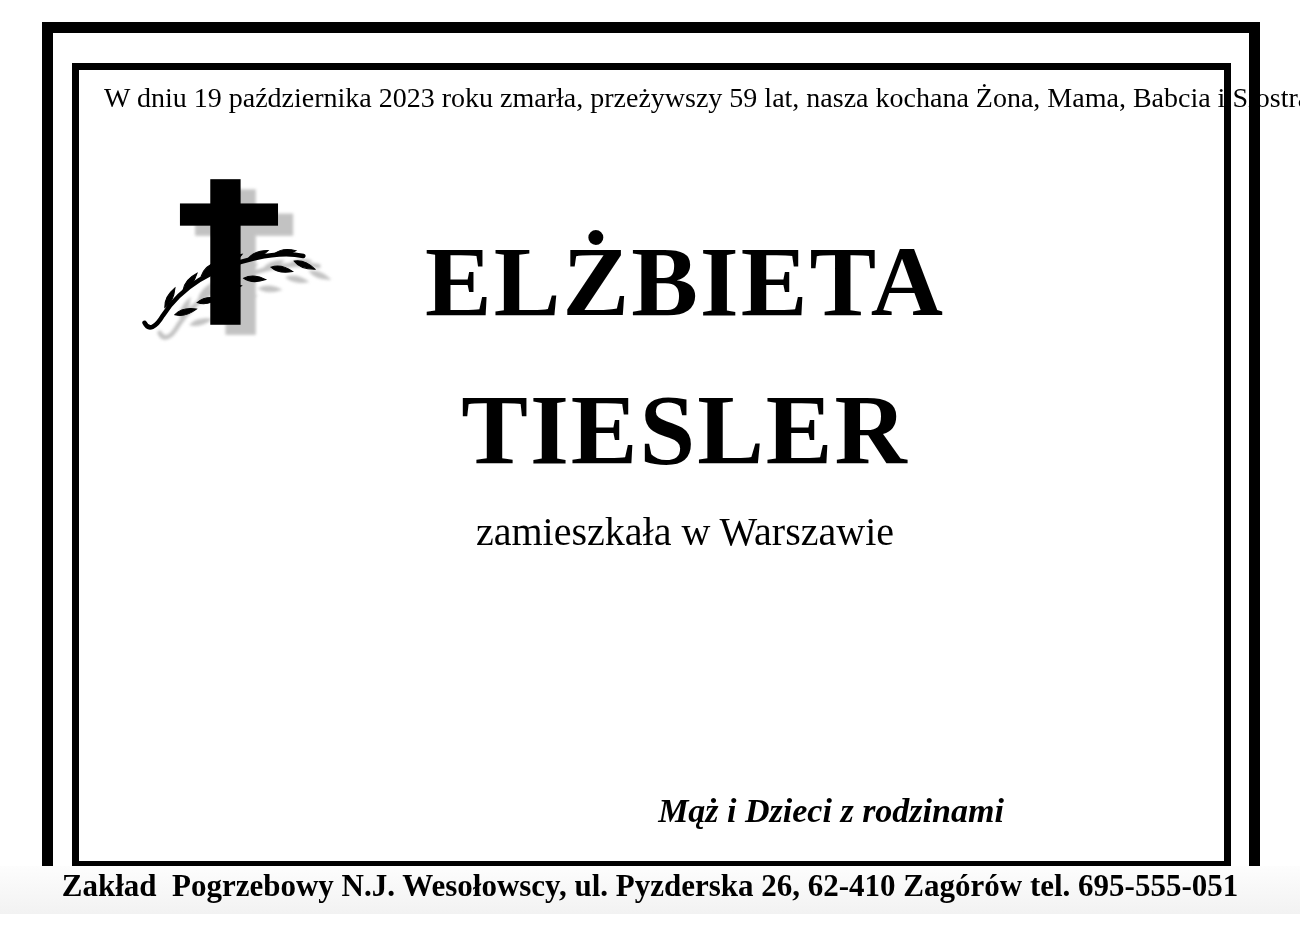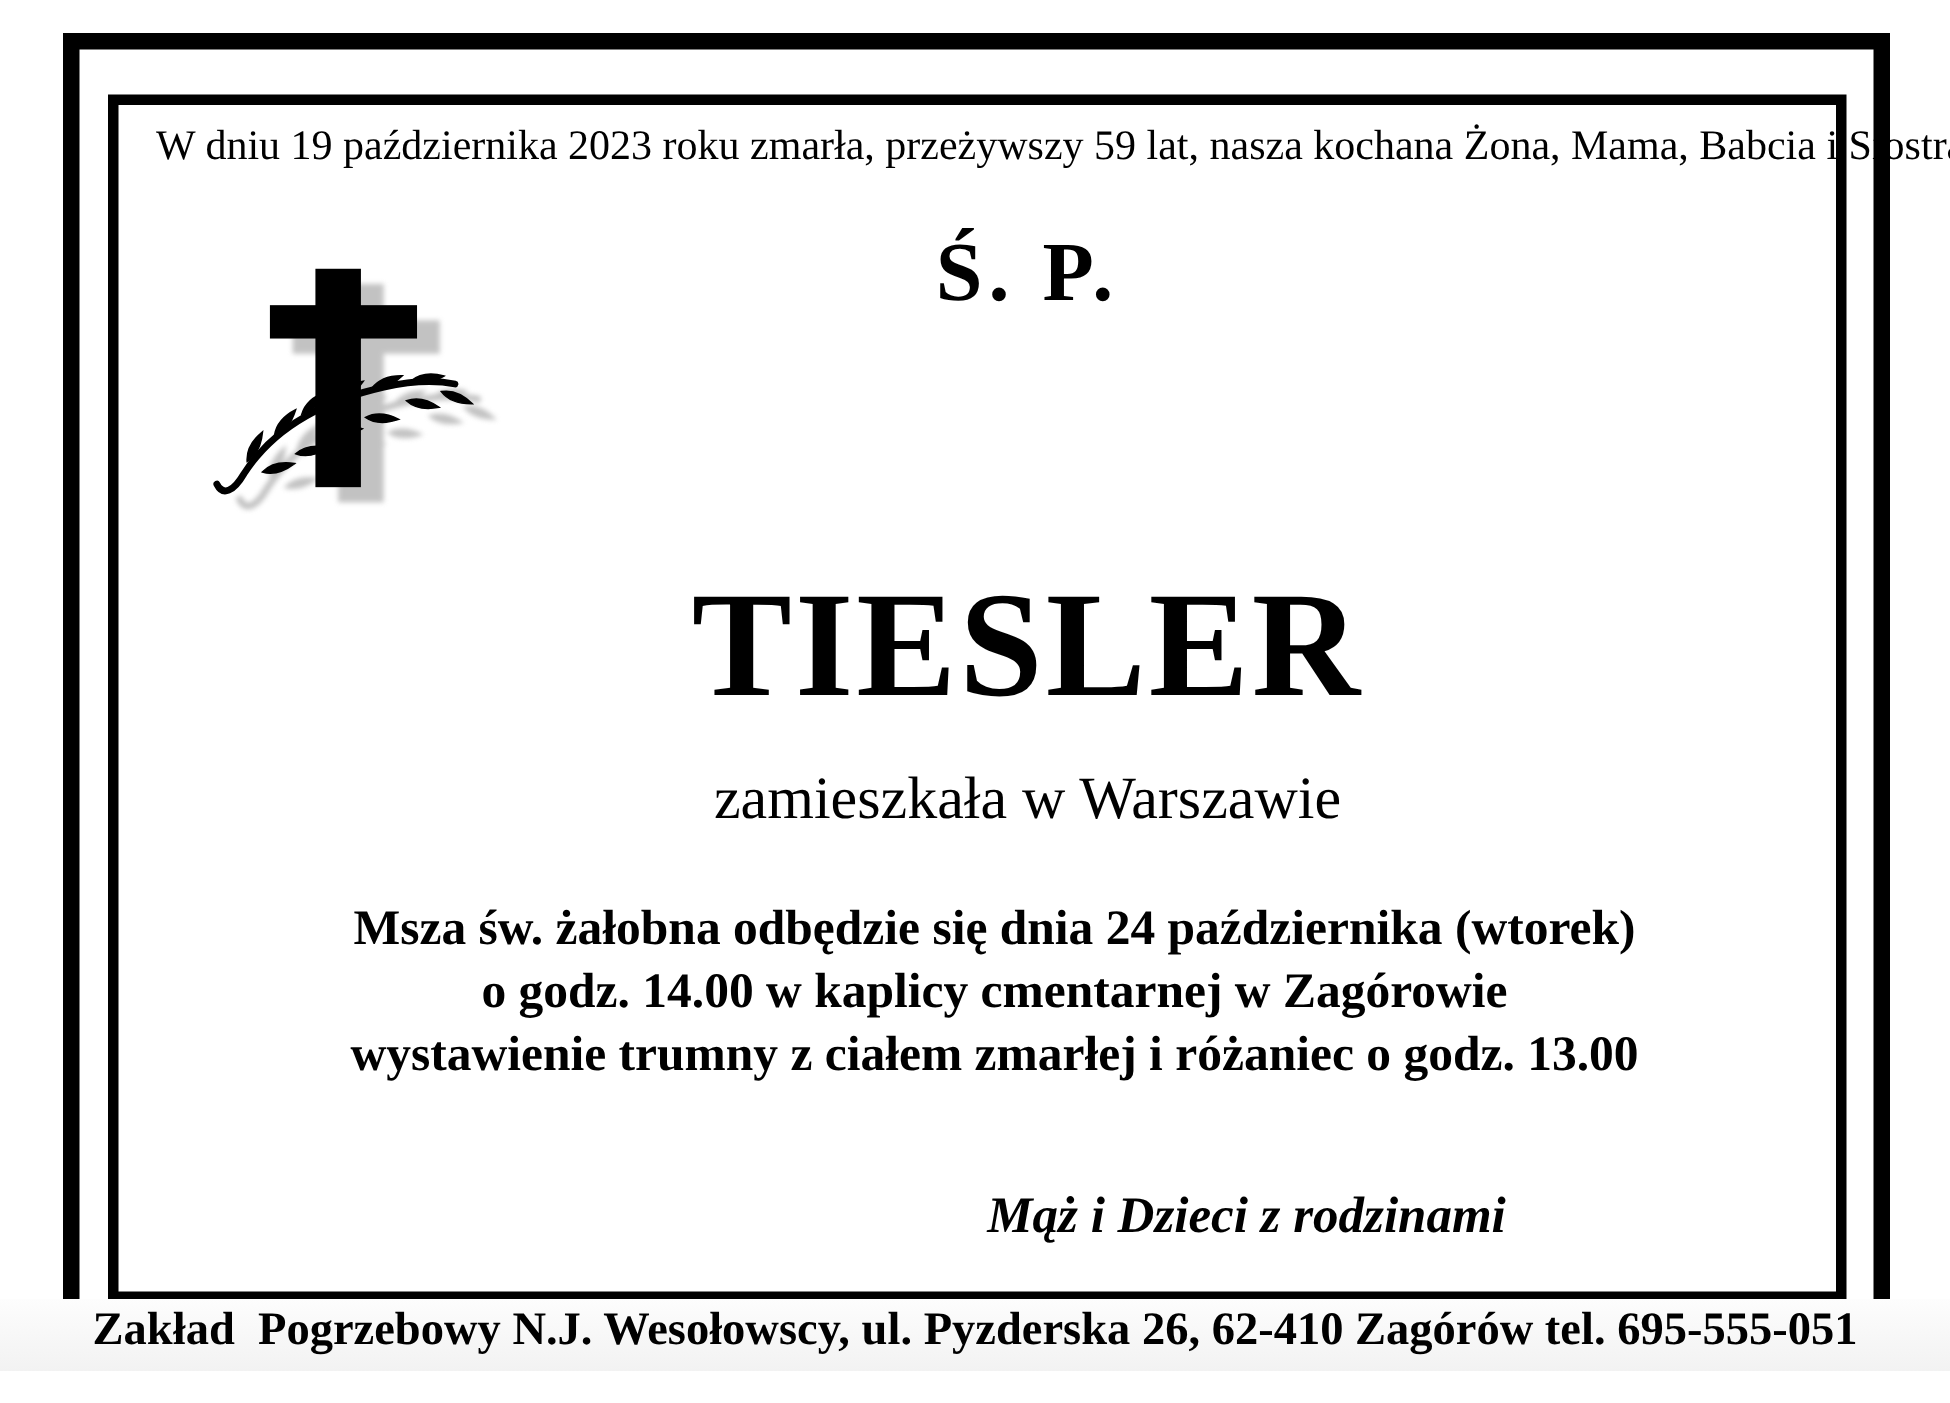--- a/index.html
+++ b/index.html
@@ -160,30 +160,25 @@
       <use href="#leaf" transform="translate(84,124) rotate(-4)"></use>
       <use href="#leaf" transform="translate(88,102) rotate(-30)"></use>
       <use href="#leaf" transform="translate(108,114) rotate(6)"></use>
       <use href="#leaf" transform="translate(112,95) rotate(-20)"></use>
       <use href="#leaf" transform="translate(135,103) rotate(14)"></use>
       <use href="#leaf" transform="translate(138,90) rotate(-6)"></use>
       <use href="#leaf" transform="translate(158,97) rotate(24)"></use>
     </g>
   </svg>
 
-  <div class="txt sp">Ś. P.</div>
+  <div class="txt name name1">ELŻBIETA</div>
   <div class="txt name name2">TIESLER</div>
 
   <div class="txt residence">zamieszkała w Warszawie</div>
 
-  <div class="txt mass">
-    <div>Msza św. żałobna odbędzie się dnia 24 października (wtorek)</div>
-    <div>o godz. 14.00 w kaplicy cmentarnej w Zagórowie</div>
-    <div>wystawienie trumny z ciałem zmarłej i różaniec o godz. 13.00</div>
-  </div>
 
   <div class="txt family">Mąż i Dzieci z rodzinami</div>
 
   <div class="footer-strip">
     <div class="footer-text">Zakład  Pogrzebowy N.J. Wesołowscy, ul. Pyzderska 26, 62-410 Zagórów tel. 695-555-051</div>
   </div>
 
 </div>
 
 </body></html>

